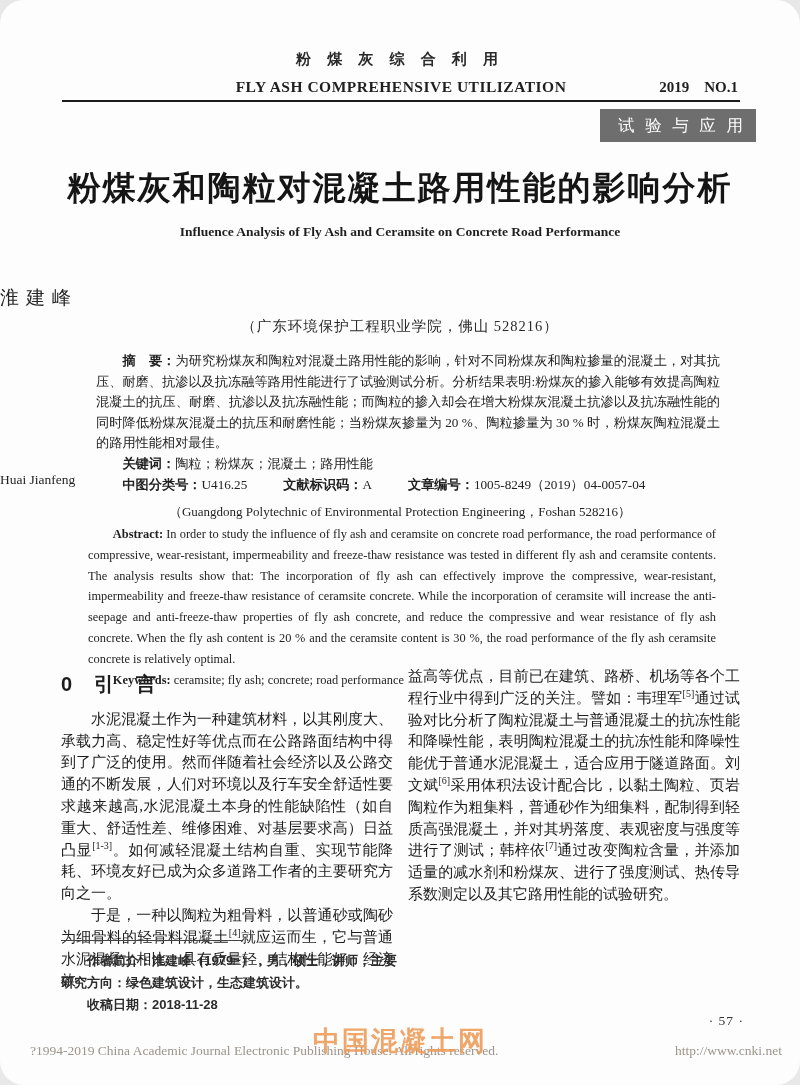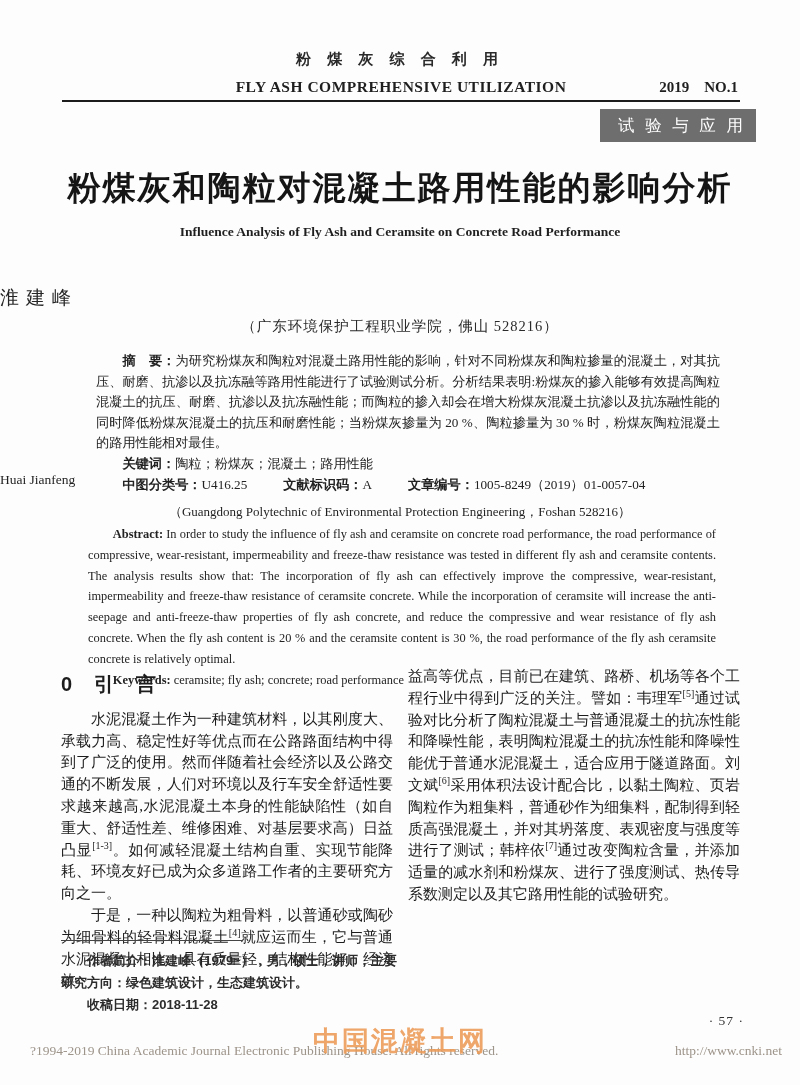--- a/index.html
+++ b/index.html
@@ -5,20 +5,21 @@
   html,body{margin:0;padding:0;}
   body{background:#e8e8e8;}
   .page{
     position:relative;
     width:800px;height:1085px;
     margin:0 auto;
     background:#fdfdfd;
     font-family:"Liberation Serif","DejaVu Serif",serif;
     color:#1f1f1f;
     overflow:hidden;
+    border-radius:24px;
   }
   
   .journal-cn{
     position:absolute;top:50px;left:0;width:100%;
     text-align:center;font-size:15px;letter-spacing:6px;color:#2a2a2a;
     font-family:"Liberation Sans","DejaVu Sans",sans-serif;font-weight:bold;
   }
   .journal-en-row{position:absolute;top:78px;left:62px;width:678px;height:20px;}
   .journal-en{
     position:absolute;left:0;width:100%;text-align:center;
@@ -138,21 +139,21 @@
   <div class="section-badge" style="background: rgb(110, 110, 110); padding-left: 8px;">试 验 与 应 用</div>
 
   <div class="article-title">粉煤灰和陶粒对混凝土路用性能的影响分析</div>
   <div class="article-title-en">Influence Analysis of Fly Ash and Ceramsite on Concrete Road Performance</div>
   <div class="author-cn">淮建峰</div>
   <div class="affiliation-cn">（广东环境保护工程职业学院，佛山 528216）</div>
 
   <div class="cn-meta">
     <p class="indent"><span class="lbl">摘　要：</span><span>为研究粉煤灰和陶粒对混凝土路用性能的影响，针对不同粉煤灰和陶粒掺量的混凝土，对其抗压、耐磨、抗渗以及抗冻融等路用性能进行了试验测试分析。分析结果表明:粉煤灰的掺入能够有效提高陶粒混凝土的抗压、耐磨、抗渗以及抗冻融性能；而陶粒的掺入却会在增大粉煤灰混凝土抗渗以及抗冻融性能的同时降低粉煤灰混凝土的抗压和耐磨性能；当粉煤灰掺量为 20 %、陶粒掺量为 30 % 时，粉煤灰陶粒混凝土的路用性能相对最佳。</span></p>
     <p class="indent"><span class="lbl">关键词：</span><span>陶粒；粉煤灰；混凝土；路用性能</span></p>
-    <p class="indent class-row"><span class="seg"><span class="lbl">中图分类号：</span><span>U416.25</span></span><span class="seg"><span class="lbl">文献标识码：</span><span>A</span></span><span class="seg"><span class="lbl">文章编号：</span><span>1005-8249（2019）01-0057-04</span></span></p>
+    <p class="indent class-row"><span class="seg"><span class="lbl">中图分类号：</span><span>U416.25</span></span><span class="seg"><span class="lbl">文献标识码：</span><span>A</span></span><span class="seg"><span class="lbl">文章编号：</span><span>1005-8249（2019）04-0057-04</span></span></p>
   </div>
 
   <div class="author-en">Huai Jianfeng</div>
   <div class="affiliation-en">（Guangdong Polytechnic of Environmental Protection Engineering，Foshan 528216）</div>
   <div class="en-meta">
     <p class="indent"><span class="lbl">Abstract:</span>&nbsp;<span>In order to study the influence of fly ash and ceramsite on concrete road performance, the road performance of compressive, wear-resistant, impermeability and freeze-thaw resistance was tested in different fly ash and ceramsite contents. The analysis results show that: The incorporation of fly ash can effectively improve the compressive, wear-resistant, impermeability and freeze-thaw resistance of ceramsite concrete. While the incorporation of ceramsite will increase the anti-seepage and anti-freeze-thaw properties of fly ash concrete, and reduce the compressive and wear resistance of fly ash concrete. When the fly ash content is 20 % and the ceramsite content is 30 %, the road performance of the fly ash ceramsite concrete is relatively optimal.</span></p>
     <p class="indent en-keywords"><span class="lbl">Keywords:</span>&nbsp;<span>ceramsite; fly ash; concrete; road performance</span></p>
   </div>
 
   <div class="body-cols">

